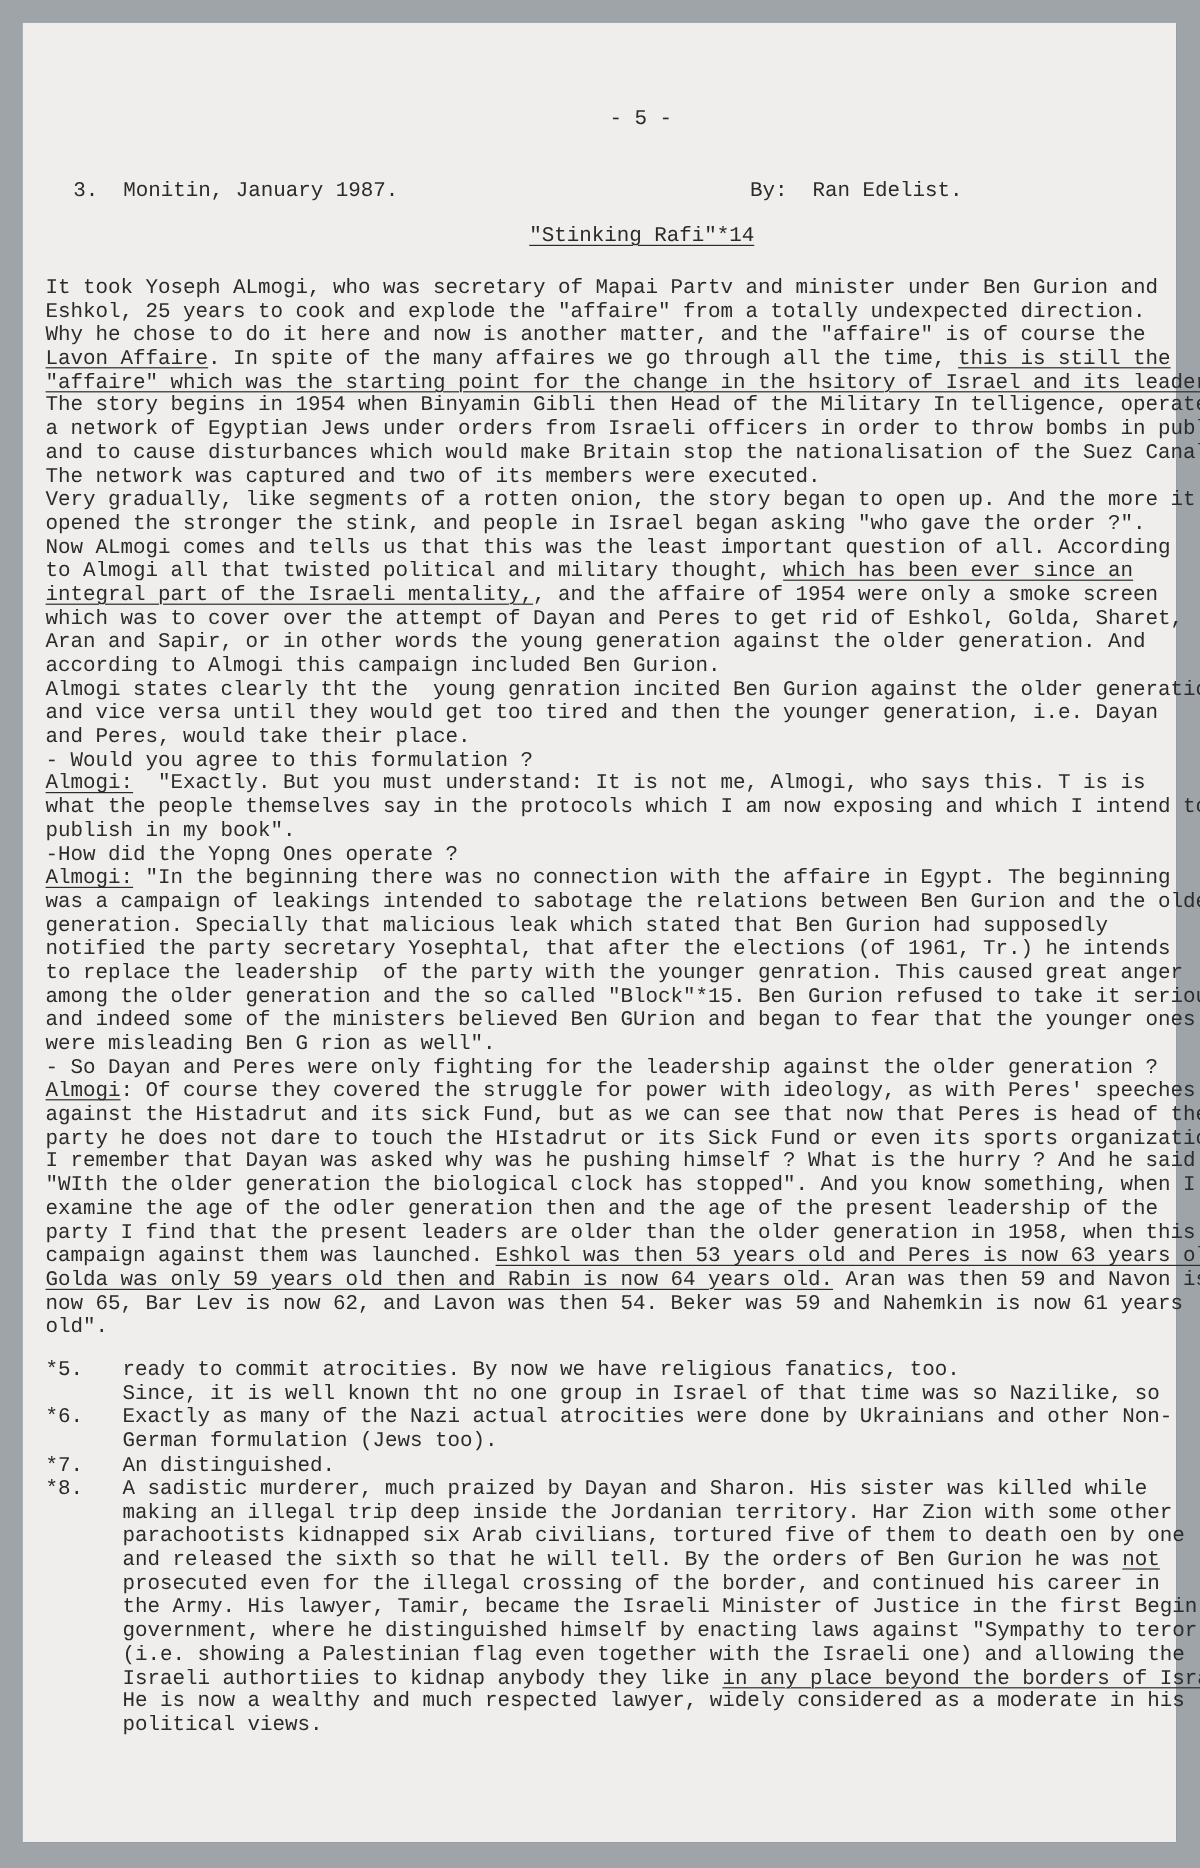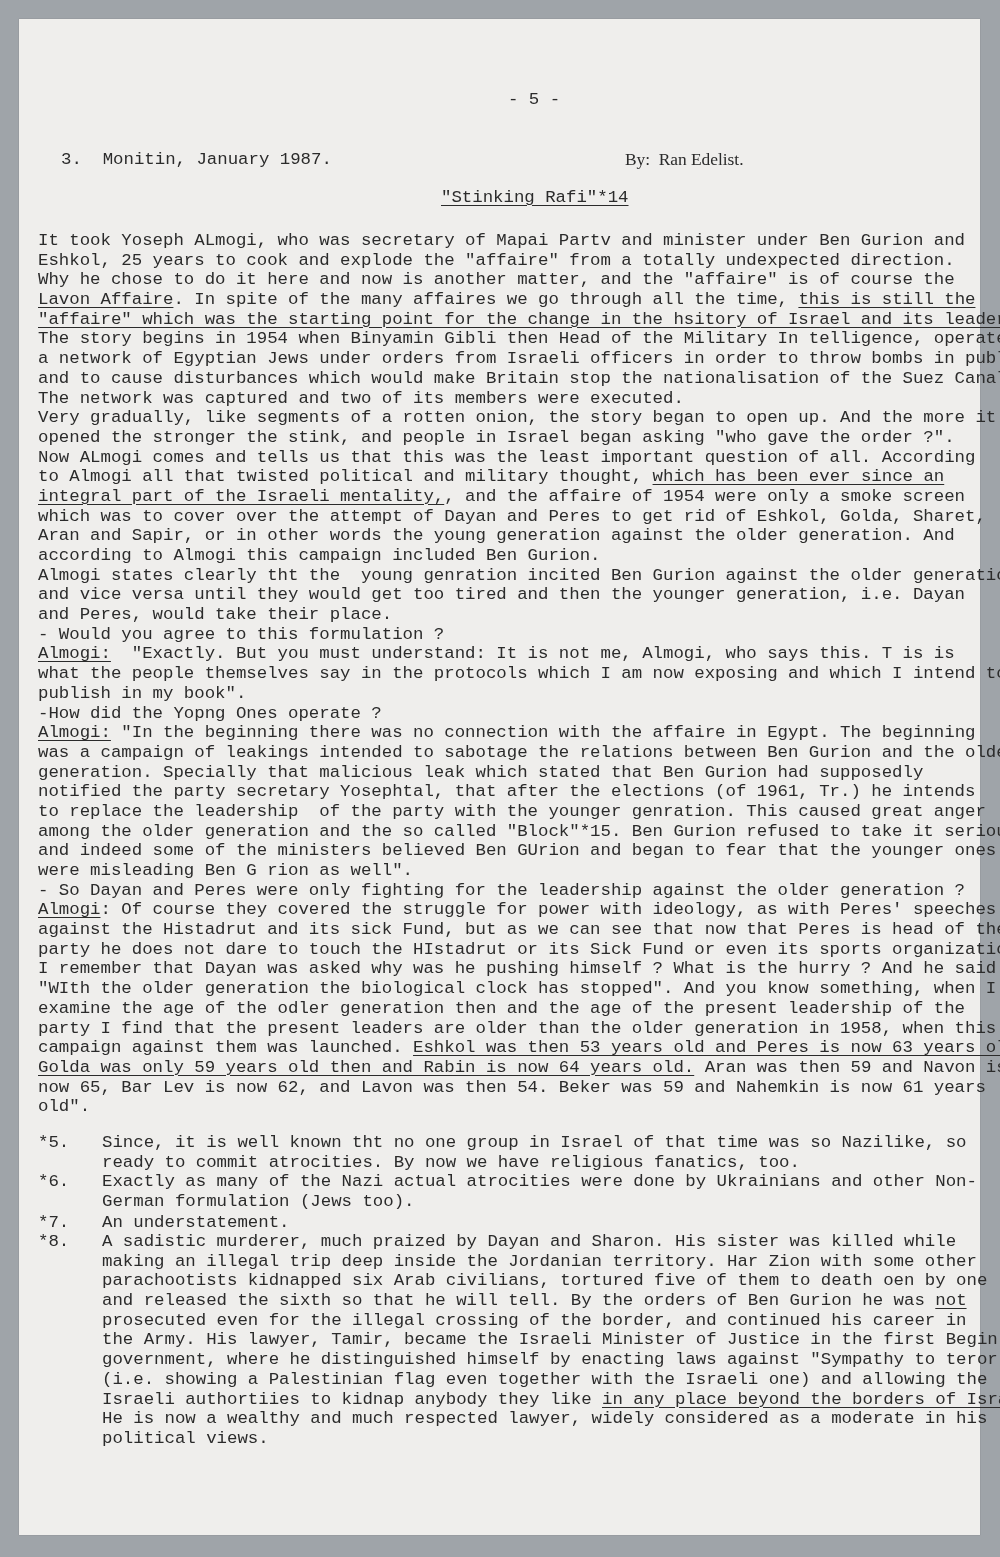--- a/index.html
+++ b/index.html
@@ -21,21 +21,21 @@
     font-size:17.4px;
     line-height:19.7px;
     color:#2b2b2b;
     white-space:pre;
     letter-spacing:-0.02px;
     transform-origin: 0 0;
   }
   .u { text-decoration: underline; text-decoration-thickness:1px; text-underline-offset:3px; }
   .pageno { left:508px; top:90px; }
   .src { left:38px; top:150px;margin-left:23px; }
-  .by { left:625px; top:150px;font-family:Liberation Serif, serif; }
+  .by { left:625px; top:150px; }
   .title { left:441px; top:188px; }
   .body { left:38px; top:231px; }
   .fn-num { left:38px; }
   .fn-body { left:102px; }
   .line { display:block; height:19.7px; }
 </style>
 </head>
 <body>
 
 <div class="page">
@@ -43,20 +43,20 @@
 
 <div class="t pageno">- 5 -</div>
 <div class="t src">3.  Monitin, January 1987.</div>
 <div class="t by">By:  Ran Edelist.</div>
 <div class="t title u">"Stinking Rafi"*14</div>
 
 <div class="t body" id="body-text"><span class="line">It took Yoseph ALmogi, who was secretary of Mapai Partv and minister under Ben Gurion and</span><span class="line">Eshkol, 25 years to cook and explode the "affaire" from a totally undexpected direction.</span><span class="line">Why he chose to do it here and now is another matter, and the "affaire" is of course the</span><span class="line"><span class="u">Lavon Affaire</span><span>. In spite of the many affaires we go through all the time, </span><span class="u">this is still the</span></span><span class="line u">"affaire" which was the starting point for the change in the hsitory of Israel and its leaders.</span><span class="line">The story begins in 1954 when Binyamin Gibli then Head of the Military In telligence, operated</span><span class="line">a network of Egyptian Jews under orders from Israeli officers in order to throw bombs in public</span><span class="line">and to cause disturbances which would make Britain stop the nationalisation of the Suez Canal.</span><span class="line">The network was captured and two of its members were executed.</span><span class="line">Very gradually, like segments of a rotten onion, the story began to open up. And the more it</span><span class="line">opened the stronger the stink, and people in Israel began asking "who gave the order ?".</span><span class="line">Now ALmogi comes and tells us that this was the least important question of all. According</span><span class="line"><span>to Almogi all that twisted political and military thought, </span><span class="u">which has been ever since an</span></span><span class="line"><span class="u">integral part of the Israeli mentality,</span><span>, and the affaire of 1954 were only a smoke screen</span></span><span class="line">which was to cover over the attempt of Dayan and Peres to get rid of Eshkol, Golda, Sharet,</span><span class="line">Aran and Sapir, or in other words the young generation against the older generation. And</span><span class="line">according to Almogi this campaign included Ben Gurion.</span><span class="line">Almogi states clearly tht the  young genration incited Ben Gurion against the older generation</span><span class="line">and vice versa until they would get too tired and then the younger generation, i.e. Dayan</span><span class="line">and Peres, would take their place.</span><span class="line">- Would you agree to this formulation ?</span><span class="line"><span class="u">Almogi:</span><span>  "Exactly. But you must understand: It is not me, Almogi, who says this. T is is</span></span><span class="line">what the people themselves say in the protocols which I am now exposing and which I intend to</span><span class="line">publish in my book".</span><span class="line">-How did the Yopng Ones operate ?</span><span class="line"><span class="u">Almogi:</span><span> "In the beginning there was no connection with the affaire in Egypt. The beginning</span></span><span class="line">was a campaign of leakings intended to sabotage the relations between Ben Gurion and the older</span><span class="line">generation. Specially that malicious leak which stated that Ben Gurion had supposedly</span><span class="line">notified the party secretary Yosephtal, that after the elections (of 1961, Tr.) he intends</span><span class="line">to replace the leadership  of the party with the younger genration. This caused great anger</span><span class="line">among the older generation and the so called "Block"*15. Ben Gurion refused to take it seriously</span><span class="line">and indeed some of the ministers believed Ben GUrion and began to fear that the younger ones</span><span class="line">were misleading Ben G rion as well".</span><span class="line">- So Dayan and Peres were only fighting for the leadership against the older generation ?</span><span class="line"><span class="u">Almogi</span><span>: Of course they covered the struggle for power with ideology, as with Peres' speeches</span></span><span class="line">against the Histadrut and its sick Fund, but as we can see that now that Peres is head of the</span><span class="line">party he does not dare to touch the HIstadrut or its Sick Fund or even its sports organization.</span><span class="line">I remember that Dayan was asked why was he pushing himself ? What is the hurry ? And he said:</span><span class="line">"WIth the older generation the biological clock has stopped". And you know something, when I</span><span class="line">examine the age of the odler generation then and the age of the present leadership of the</span><span class="line">party I find that the present leaders are older than the older generation in 1958, when this</span><span class="line"><span>campaign against them was launched. </span><span class="u">Eshkol was then 53 years old and Peres is now 63 years old.</span></span><span class="line"><span class="u">Golda was only 59 years old then and Rabin is now 64 years old.</span><span> Aran was then 59 and Navon is</span></span><span class="line">now 65, Bar Lev is now 62, and Lavon was then 54. Beker was 59 and Nahemkin is now 61 years</span><span class="line">old".</span></div>
 
 <div id="footnotes">
     <div class="t fn-num" style="top: 1133px;">*5.</div>
-    <div class="t fn-body" style="top: 1133px;"><span class="line">Since, it is well known tht no one group in Israel of that time was so Nazilike, so</span><span class="line">ready to commit atrocities. By now we have religious fanatics, too.</span></div>
+    <div class="t fn-body" style="top: 1133px;"><span class="line">ready to commit atrocities. By now we have religious fanatics, too.</span><span class="line">Since, it is well known tht no one group in Israel of that time was so Nazilike, so</span></div>
     <div class="t fn-num" style="top: 1172px;">*6.</div>
     <div class="t fn-body" style="top: 1172px;"><span class="line">Exactly as many of the Nazi actual atrocities were done by Ukrainians and other Non-</span><span class="line">German formulation (Jews too).</span></div>
     <div class="t fn-num" style="top: 1213px;">*7.</div>
-    <div class="t fn-body" style="top: 1213px;"><span class="line">An understatement.</span></div>
+    <div class="t fn-body" style="top: 1213px;"><span class="line">An distinguished.</span></div>
     <div class="t fn-num" style="top: 1232px;">*8.</div>
     <div class="t fn-body" style="top: 1232px;"><span class="line">A sadistic murderer, much praized by Dayan and Sharon. His sister was killed while</span><span class="line">making an illegal trip deep inside the Jordanian territory. Har Zion with some other</span><span class="line">parachootists kidnapped six Arab civilians, tortured five of them to death oen by one</span><span class="line"><span>and released the sixth so that he will tell. By the orders of Ben Gurion he was </span><span class="u">not</span></span><span class="line">prosecuted even for the illegal crossing of the border, and continued his career in</span><span class="line">the Army. His lawyer, Tamir, became the Israeli Minister of Justice in the first Begin</span><span class="line">government, where he distinguished himself by enacting laws against "Sympathy to teror"</span><span class="line">(i.e. showing a Palestinian flag even together with the Israeli one) and allowing the</span><span class="line"><span>Israeli authortiies to kidnap anybody they like </span><span class="u">in any place beyond the borders of Israel.</span></span><span class="line">He is now a wealthy and much respected lawyer, widely considered as a moderate in his</span><span class="line">political views.</span></div>
   </div>
 
 </body></html>

